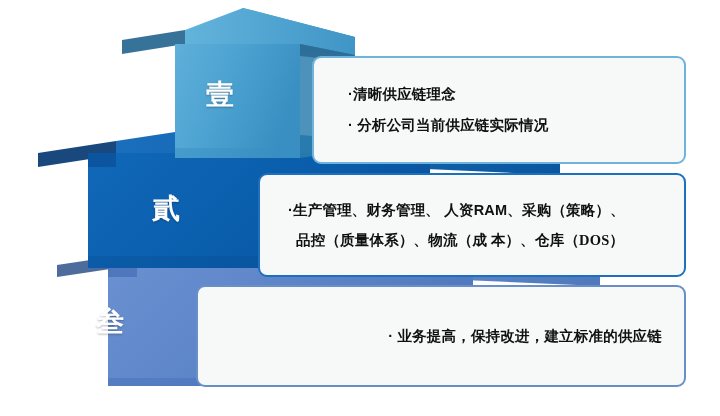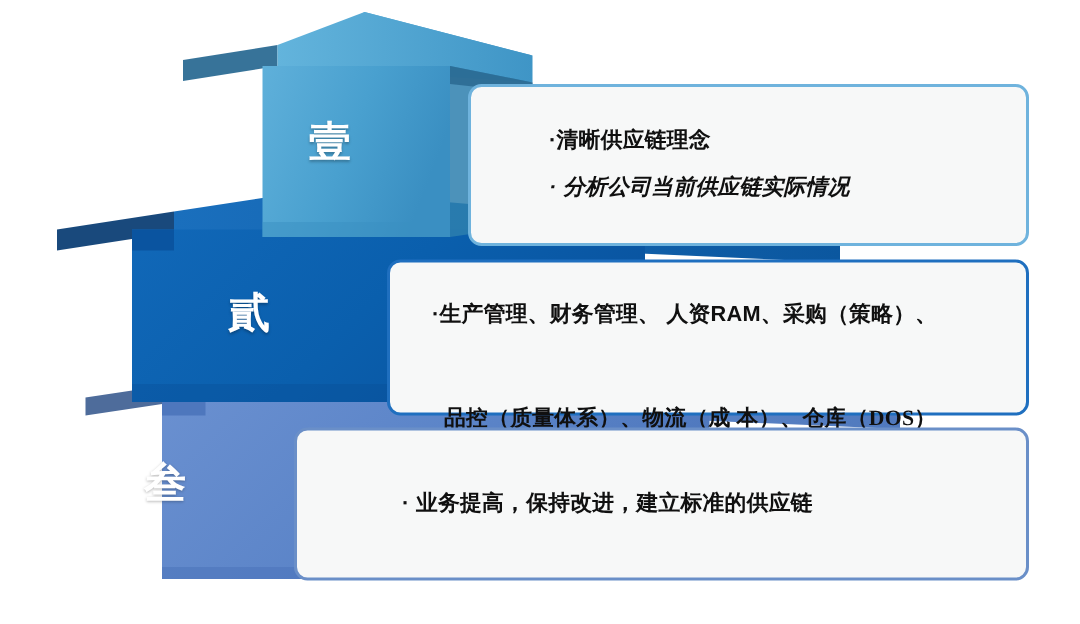--- a/index.html
+++ b/index.html
@@ -37,46 +37,47 @@
     border-radius: 9px;
     box-sizing: border-box;
     display: flex;
     flex-direction: column;
     justify-content: center;
   }
   #card-1 {
     left: 312px;  top: 56px;
     width: 374px; height: 108px;
     border: 2px solid #6fb3dd;
-    padding: 0 26px;
+    padding: 0 8px;
   }
   #card-2 {
     left: 258px;  top: 173px;
     width: 428px; height: 104px;
     border: 2px solid #1f6fbf;
     padding: 0 18px;
   }
   #card-3 {
     left: 196px;  top: 285px;
     width: 490px; height: 102px;
     border: 2px solid #6a8fc8;
     padding: 0 22px;
+    text-align: right;
   }
 
   .bullet-line {
     color: #101010;
     font-weight: bold;
     letter-spacing: 0.2px;
     white-space: nowrap;
   }
   #card-1 .bullet-line { font-size: 14.5px; line-height: 31px; }
   #card-1 .bullet-line.l1 { padding-left: 26px; }
-  #card-1 .bullet-line.l2 { padding-left: 26px; font-style: italic; }
+  #card-1 .bullet-line.l2 { padding-left: 26px; }
 
-  #card-2 .bullet-line { font-size: 14.5px; line-height: 30px; margin-top: 39px; }
+  #card-2 .bullet-line { font-size: 14.5px; line-height: 30px; }
   #card-2 .bullet-line.l1 { padding-left: 10px; }
   #card-2 .bullet-line.l2 { padding-left: 18px; font-family: Liberation Serif, serif; }
 
   #card-3 .bullet-line { font-size: 14.5px; line-height: 30px; padding-left: 48px; }
 
   
   .step-num {
     position: absolute;
     color: #ffffff;
     font-weight: bold;

